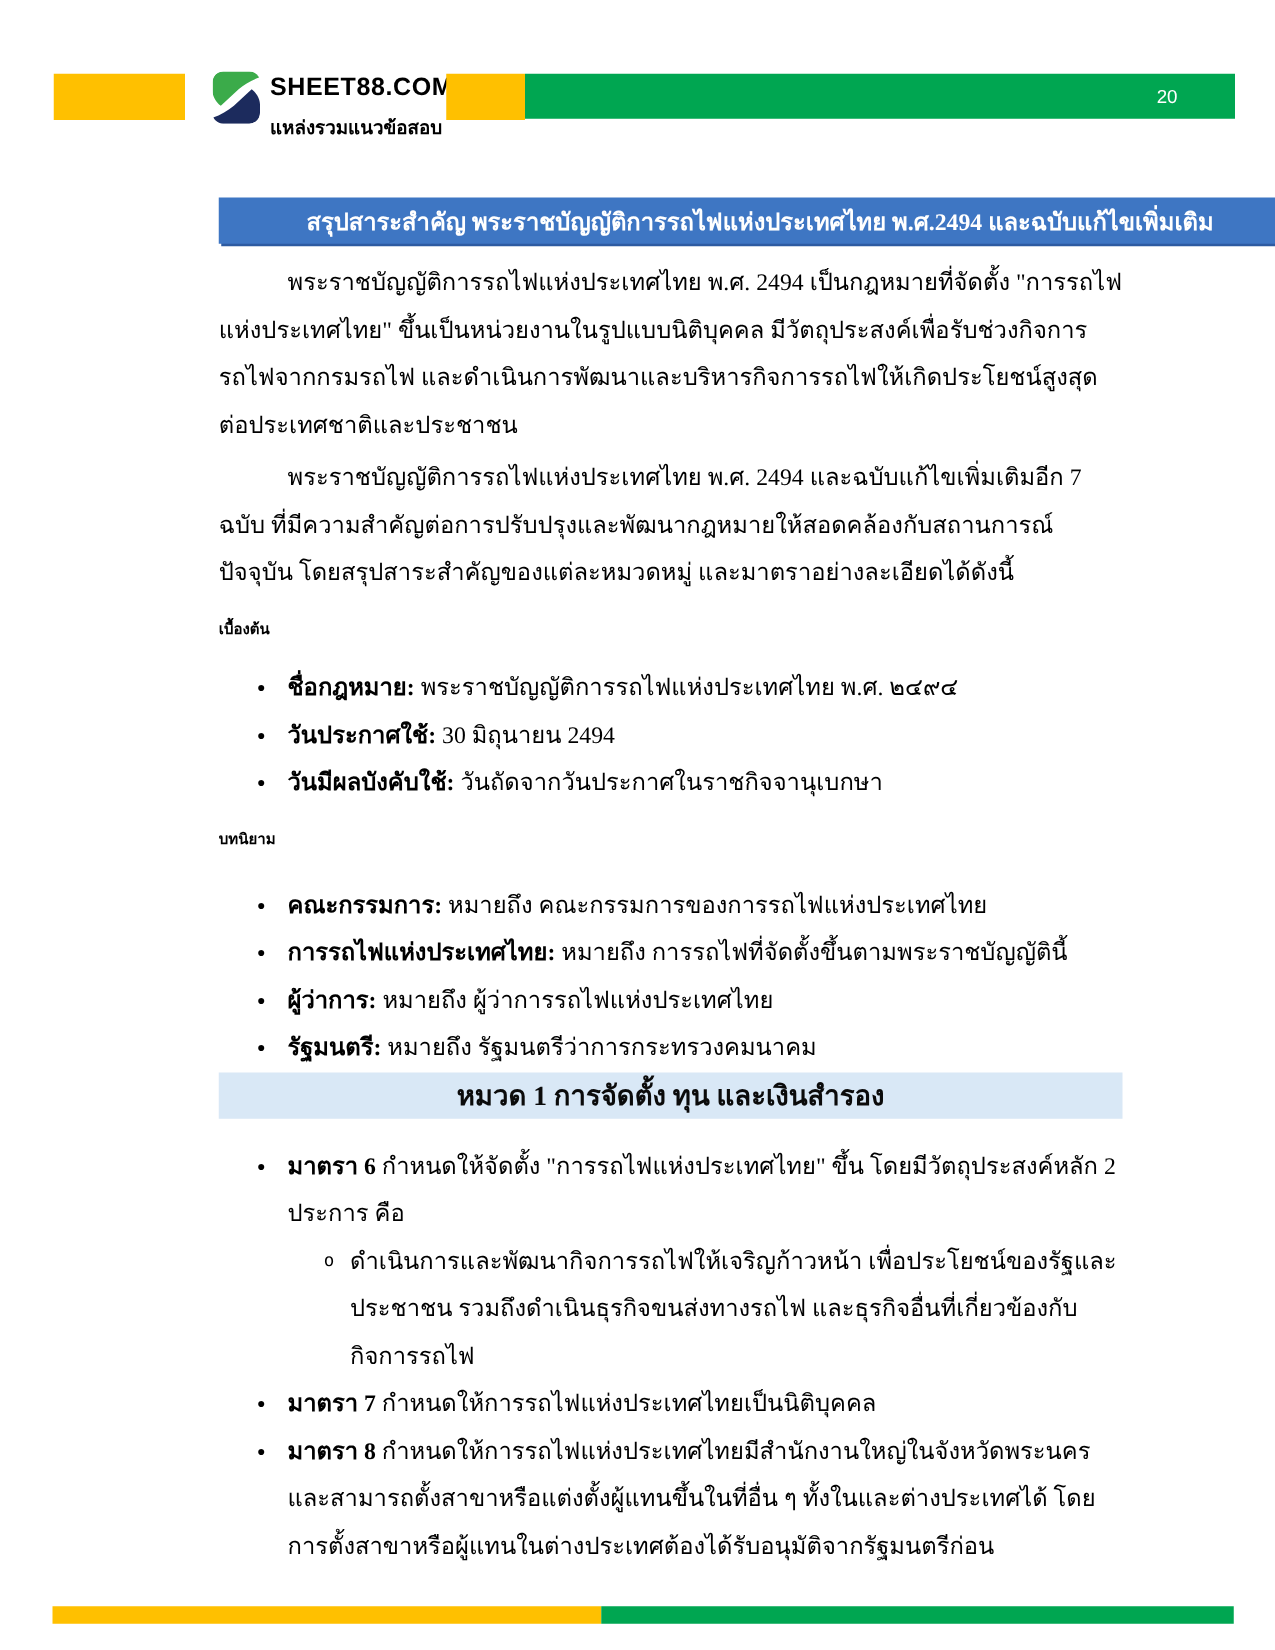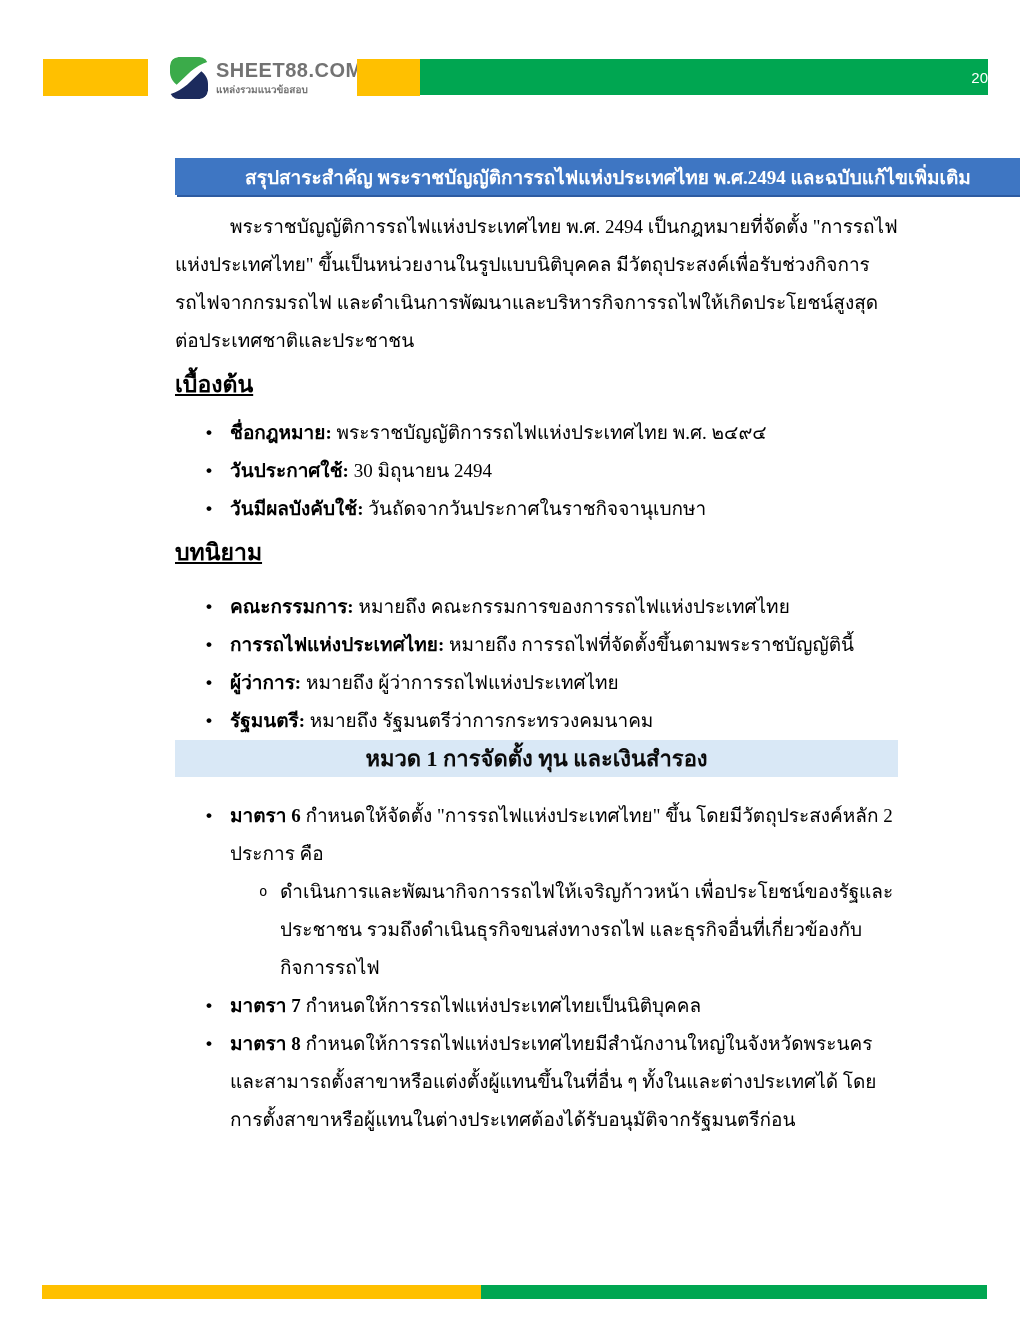--- a/index.html
+++ b/index.html
@@ -5,43 +5,43 @@
   html, body { margin:0; padding:0; background:#ffffff; }
   .page {
     position:relative; width:1020px; height:1320px; background:#ffffff;
     font-family:"Liberation Serif", serif; color:#000; overflow:hidden;
   }
 
   
   .hdr-yellow-1 { position:absolute; left:43px;  top:59px; width:105px; height:37px; background:#FFC000; }
   .hdr-yellow-2 { position:absolute; left:357px; top:59px; width:63px;  height:37px; background:#FFC000; }
   .hdr-green    { position:absolute; left:420px; top:59px; width:568px; height:36px; background:#00A651;
-                  display:flex; align-items:center; justify-content:flex-end; box-sizing:border-box; }
+                  display:flex; align-items:center; justify-content:flex-end; padding-right:46px; box-sizing:border-box; }
   .page-num     { color:#ffffff; font-family:"Liberation Sans", sans-serif; font-size:15px; }
 
   .logo-icon    { position:absolute; left:170px; top:56px; width:38px; height:44px; }
-  .brand-text   { position:absolute; left:216px; top:60px; font-family:"Liberation Sans", sans-serif; color:#737373; }
+  .brand-text   { position:absolute; left:216px; top:60px; font-family:"Liberation Sans", sans-serif; color:#000000; }
   .brand-name   { font-size:20px; font-weight:bold; letter-spacing:0.5px; line-height:20px; }
-  .brand-tagline{ font-size:10px; font-weight:bold; line-height:17px; margin-top:1px;font-family:Liberation Serif, serif; }
+  .brand-tagline{ font-size:15px; font-weight:bold; line-height:17px; margin-top:15px;font-family:Liberation Serif, serif; }
 
   
   .title-bar {
     position:absolute; left:175px; top:141px; width:866px; height:37px;
     background:#3E76C3; box-shadow:2px 2px 0 #2d5ba1;
     display:flex; align-items:center; justify-content:center;
     color:#ffffff; font-weight:bold; font-size:19px;margin-top:17px;
   }
 
   
   .body-flow { position:absolute; left:175px; top:186px; width:723px; font-size:19px; line-height:38px; }
   .body-flow p { margin:0; text-indent:55px; }
   .p1 { margin-top:22px !important; }
   .p2 { margin-top:4px  !important; }
 
-  .sec-heading { font-weight:bold; font-size:23px; line-height:38px;text-decoration:underline; }
+  .sec-heading { font-weight:bold; font-size:12px; line-height:38px; }
   .h-intro { margin-top:6px; }
   .h-defs  { margin-top:6px; }
 
   .list { }
   .list-intro { margin-top:10px; }
   .list-defs  { margin-top:16px; }
   .list-ch1   { margin-top:20px; }
 
   .bullet-item { position:relative; padding-left:55px; }
   .bullet-item::before {
@@ -94,20 +94,21 @@
   <div class="hdr-yellow-2"></div>
   <div class="hdr-green">
     <span class="page-num">20</span>
   </div>
 
   <div class="title-bar">สรุปสาระสำคัญ พระราชบัญญัติการรถไฟแห่งประเทศไทย พ.ศ.2494 และฉบับแก้ไขเพิ่มเติม</div>
 
   <div class="body-flow">
 
     <p class="p1">พระราชบัญญัติการรถไฟแห่งประเทศไทย พ.ศ. 2494 เป็นกฎหมายที่จัดตั้ง "การรถไฟแห่งประเทศไทย" ขึ้นเป็นหน่วยงานในรูปแบบนิติบุคคล มีวัตถุประสงค์เพื่อรับช่วงกิจการรถไฟจากกรมรถไฟ และดำเนินการพัฒนาและบริหารกิจการรถไฟให้เกิดประโยชน์สูงสุดต่อประเทศชาติและประชาชน</p>
+    <p class="p2">พระราชบัญญัติการรถไฟแห่งประเทศไทย พ.ศ. 2494 และฉบับแก้ไขเพิ่มเติมอีก 7 ฉบับ ที่มีความสำคัญต่อการปรับปรุงและพัฒนากฎหมายให้สอดคล้องกับสถานการณ์ปัจจุบัน โดยสรุปสาระสำคัญของแต่ละหมวดหมู่ และมาตราอย่างละเอียดได้ดังนี้</p>
 
     <div class="sec-heading h-intro">เบื้องต้น</div>
 
     <div class="list list-intro">
       <div class="bullet-item">
         <span class="item-label">ชื่อกฎหมาย:</span><span> พระราชบัญญัติการรถไฟแห่งประเทศไทย พ.ศ. ๒๔๙๔</span>
       </div>
       <div class="bullet-item">
         <span class="item-label">วันประกาศใช้:</span><span> 30 มิถุนายน 2494</span>
       </div>

